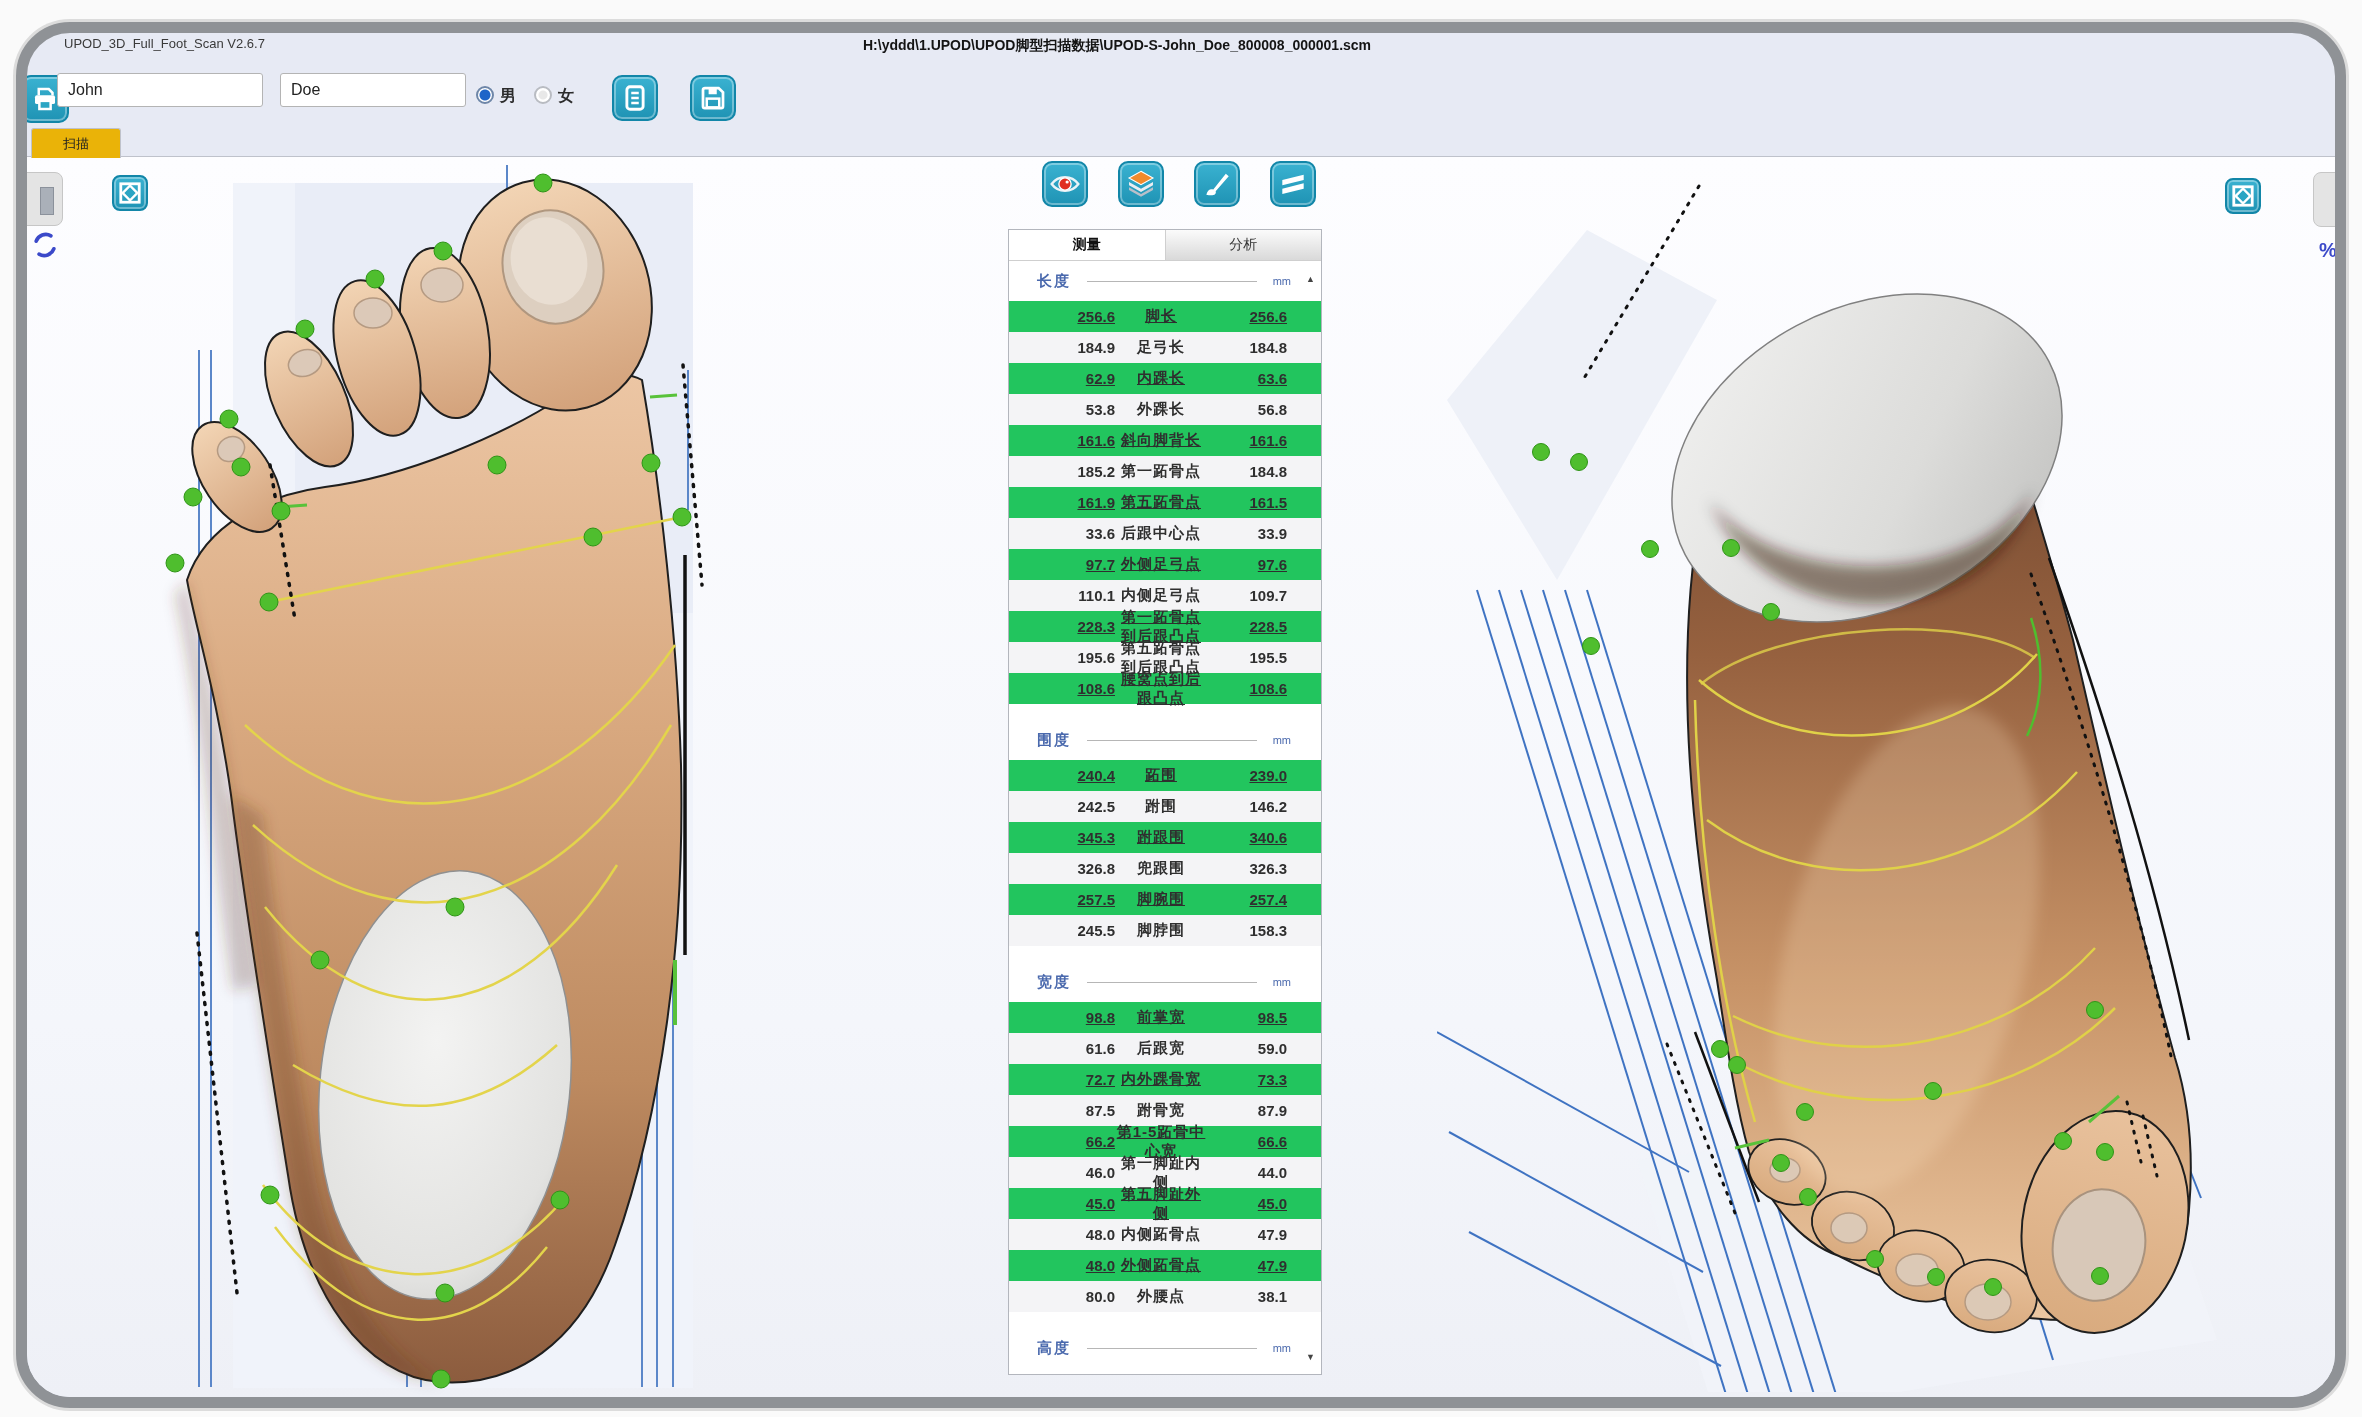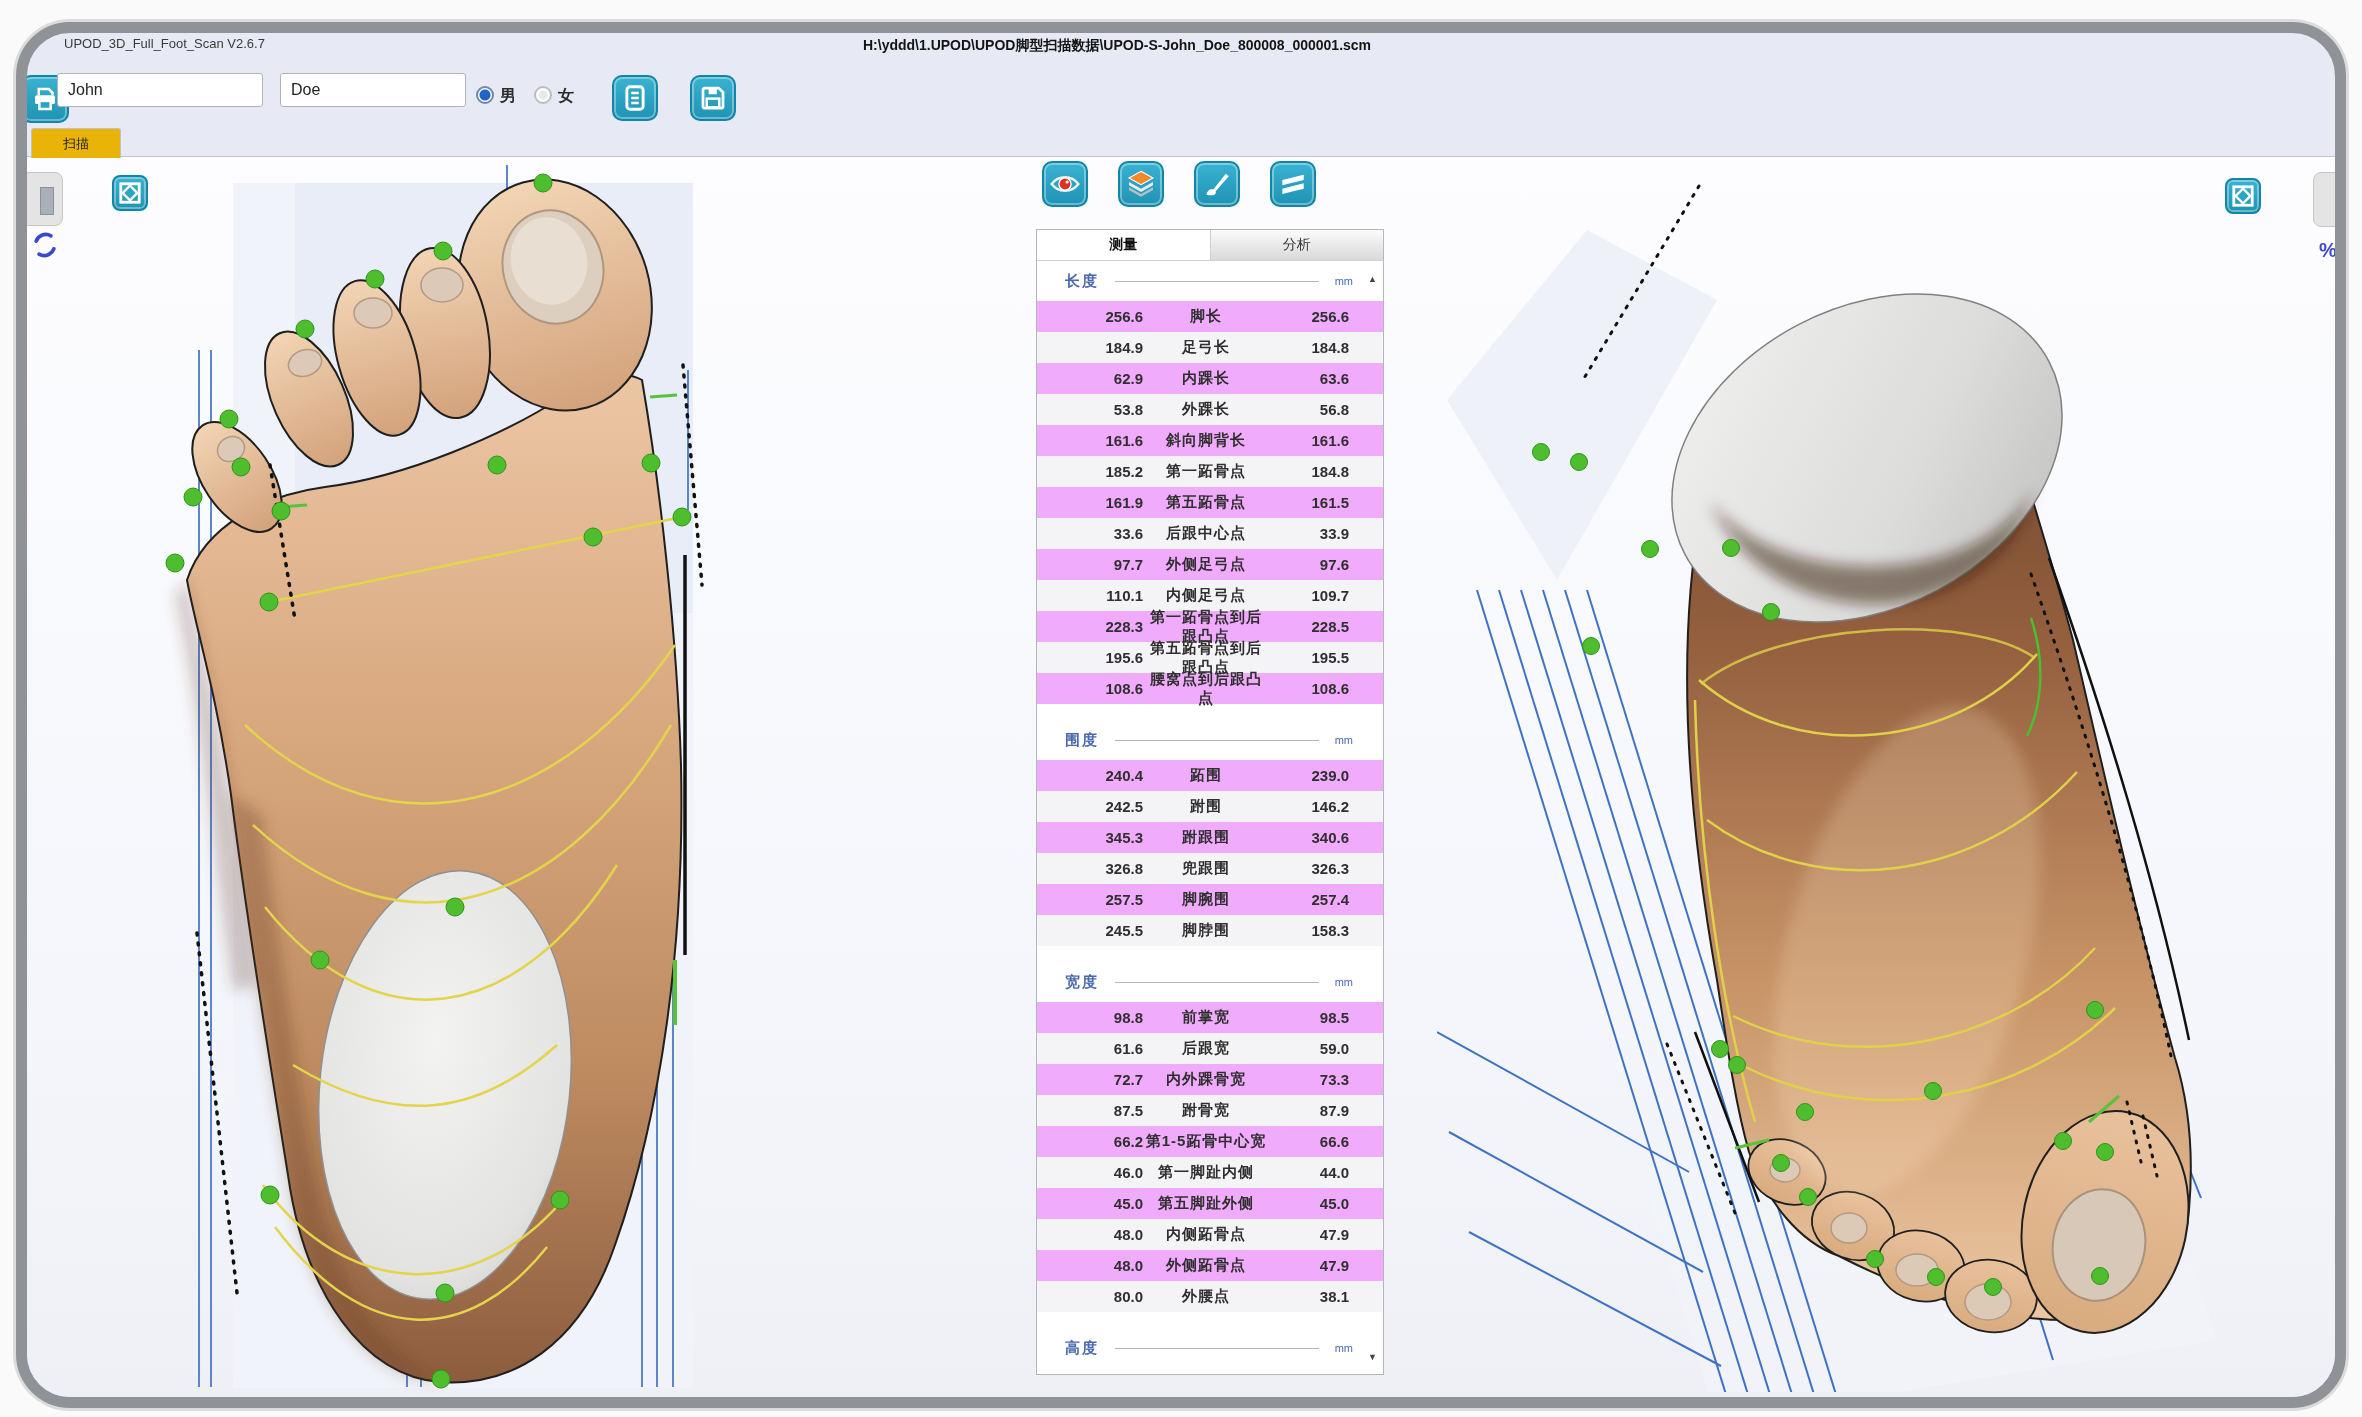--- a/index.html
+++ b/index.html
@@ -43,34 +43,34 @@
   }
   .content{position:absolute;left:0;right:0;top:124px;bottom:0;background:linear-gradient(180deg,#fdfdff 0%,#f4f6fb 70%,#eef0f6 100%);}
   
   .partial-btn{position:absolute;background:#e4e4e4;border:1px solid #c6c6c6;border-radius:8px;}
   .lmark{position:absolute;left:22px;top:14px;width:12px;height:26px;background:#aab0b9;border:1px solid #8b919b;}
   .refresh{position:absolute;}
   .pct{position:absolute;font-size:20px;font-weight:700;color:#3b49c9;}
   .view{position:absolute;}
   
   .panel{
-    position:absolute;left:981px;top:196px;width:348px;height:1146px;
-    background:#fff;border:1px solid #b3b6bd;box-sizing:border-box;margin-left:28px;
+    position:absolute;left:981px;top:196px;width:314px;height:1146px;
+    background:#fff;border:1px solid #b3b6bd;box-sizing:border-box;
   }
   .panel-tabs{display:flex;height:30px;border-bottom:1px solid #cfcfcf;}
   .ptab{flex:1;display:flex;align-items:center;justify-content:center;font-size:14px;cursor:default;}
   .ptab.active{background:#fff;border-right:1px solid #cfcfcf;font-weight:700;color:#111;}
   .ptab.inactive{background:linear-gradient(#fbfbfb,#d9d9d9);color:#333;}
   .sections{position:absolute;top:31px;left:0;right:0;bottom:0;overflow:hidden;}
   .sec-head{display:flex;align-items:center;height:40px;padding:0 30px 0 28px;}
   .sec-title{font-size:15px;font-weight:700;color:#4a69ad;letter-spacing:2px;}
   .sec-line{flex:1;height:1px;background:#8f8f8f;opacity:.65;margin:0 16px;}
   .sec-unit{font-size:11px;color:#4a69ad;}
   .row{display:flex;align-items:center;height:31px;font-size:15px;font-weight:600;color:#2f2f2f;padding:0 34px 0 22px;}
-  .row.odd{background:#f0abfc;}
+  .row.odd{background:#22c55e;text-decoration:underline;}
   .row.even{background:#f4f4f6;}
   .v1{width:84px;text-align:right;}
   .lbl{flex:1;text-align:center;letter-spacing:1px;}
   .v2{width:80px;text-align:right;}
   .gap{height:16px;}
   .scroll-arrow{position:absolute;right:6px;font-size:9px;color:#444;z-index:5;}
 </style>
 </head>
 <body>
 

